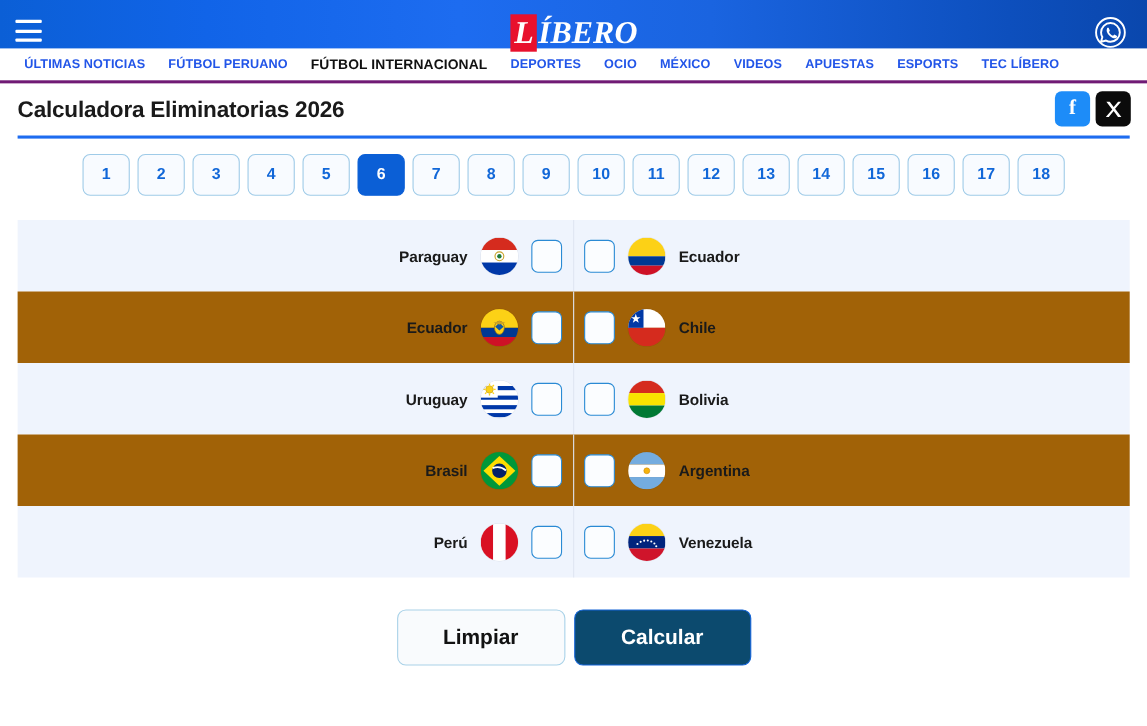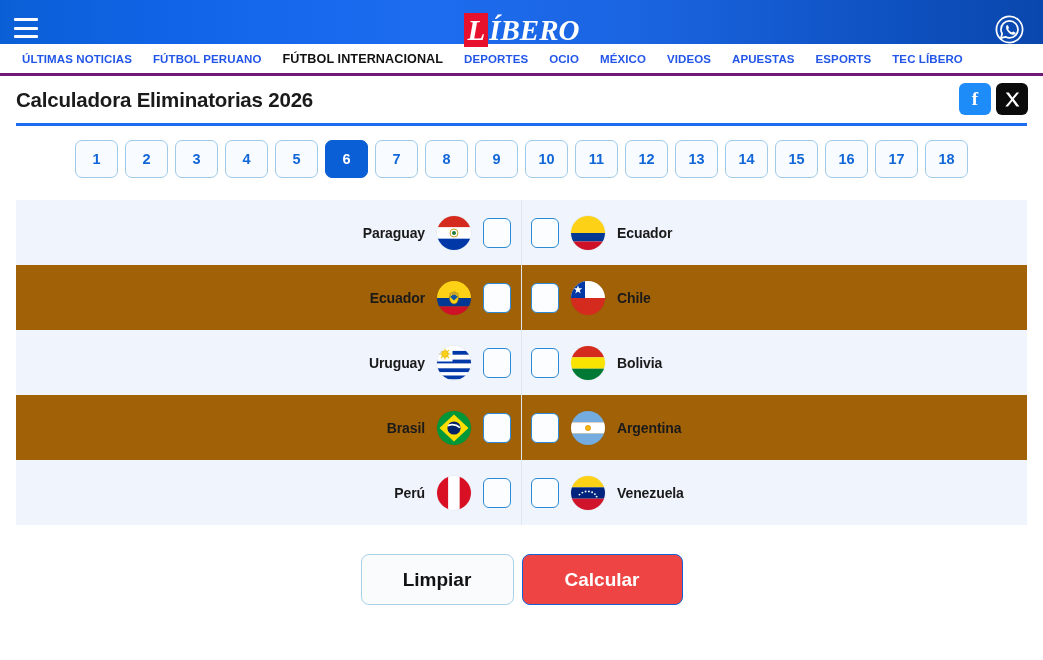--- a/index.html
+++ b/index.html
@@ -216,21 +216,21 @@
     cursor: pointer;
   }
   .actbtn.clear {
     width: 153px;
     background: #f9fbfd;
     border: 1px solid #a9d2e8;
     color: #121212;
   }
   .actbtn.calc {
     width: 161px;
-    background: #ef4444;
+    background: #0c4a6e;
     border: 1px solid #1263d6;
     color: #ffffff;
   }
 </style>
 </head>
 <body>
 
 <div class="topbar">
   <div class="hamburger">
     <span></span>

